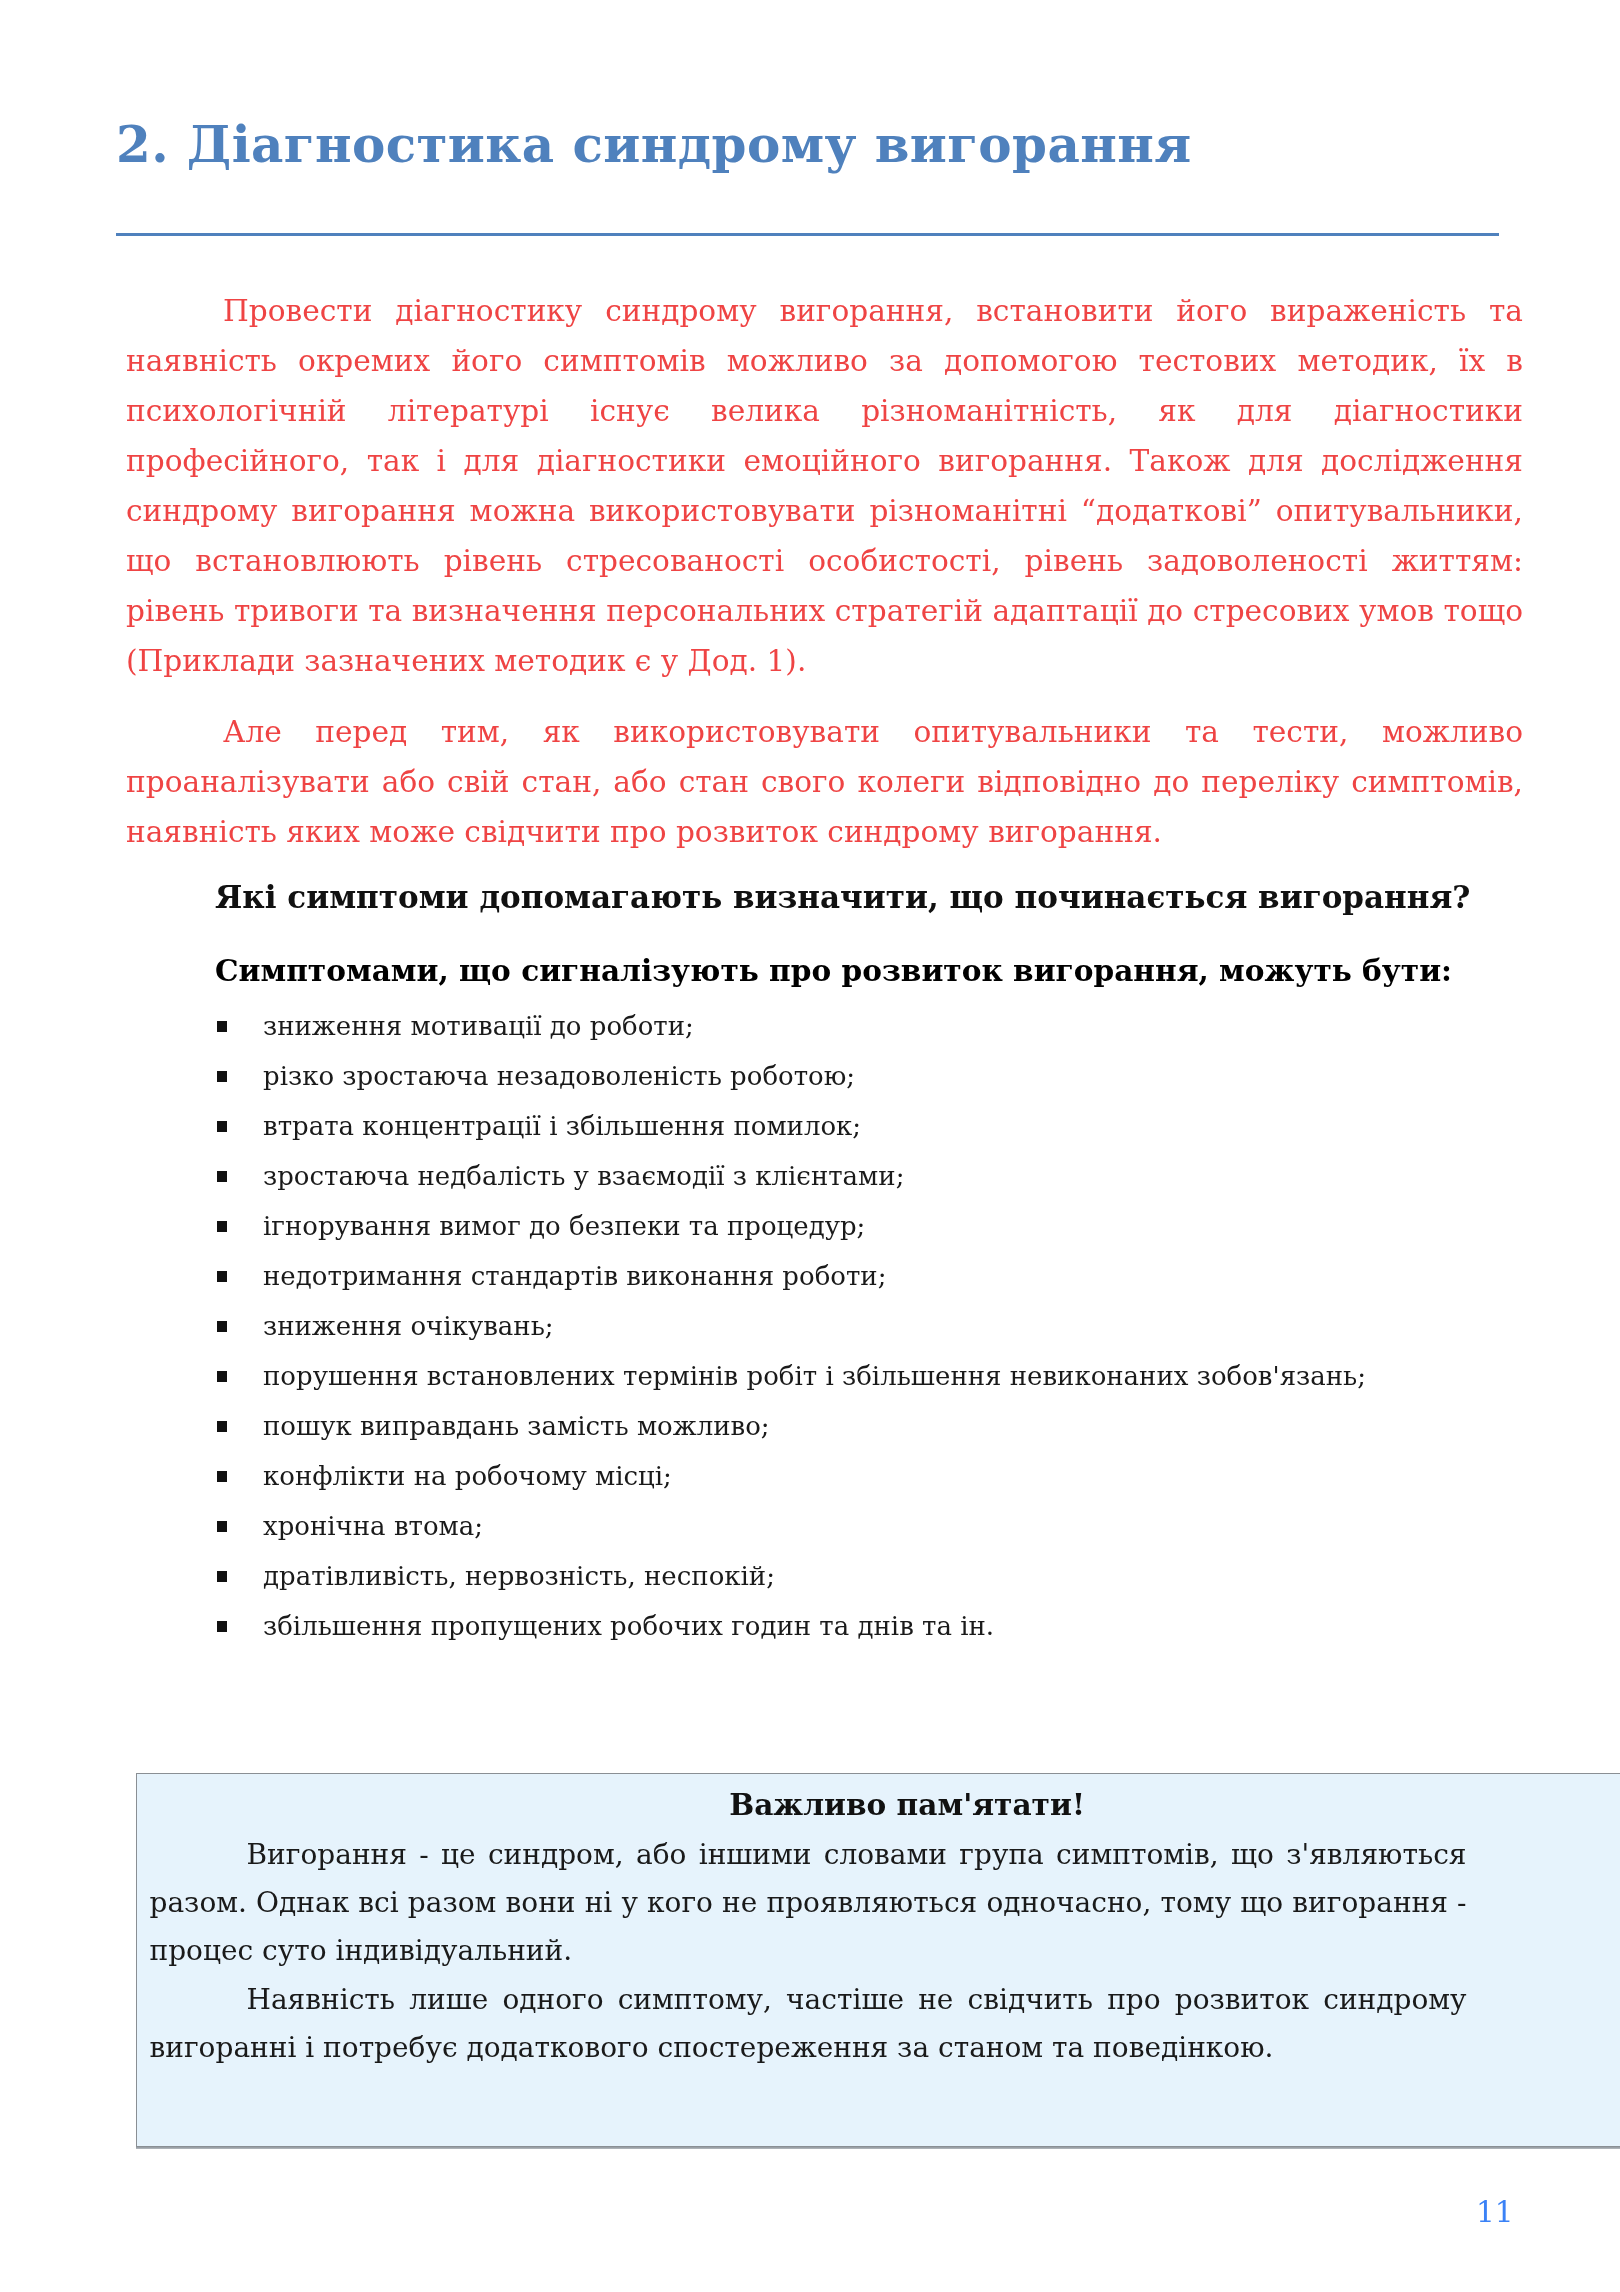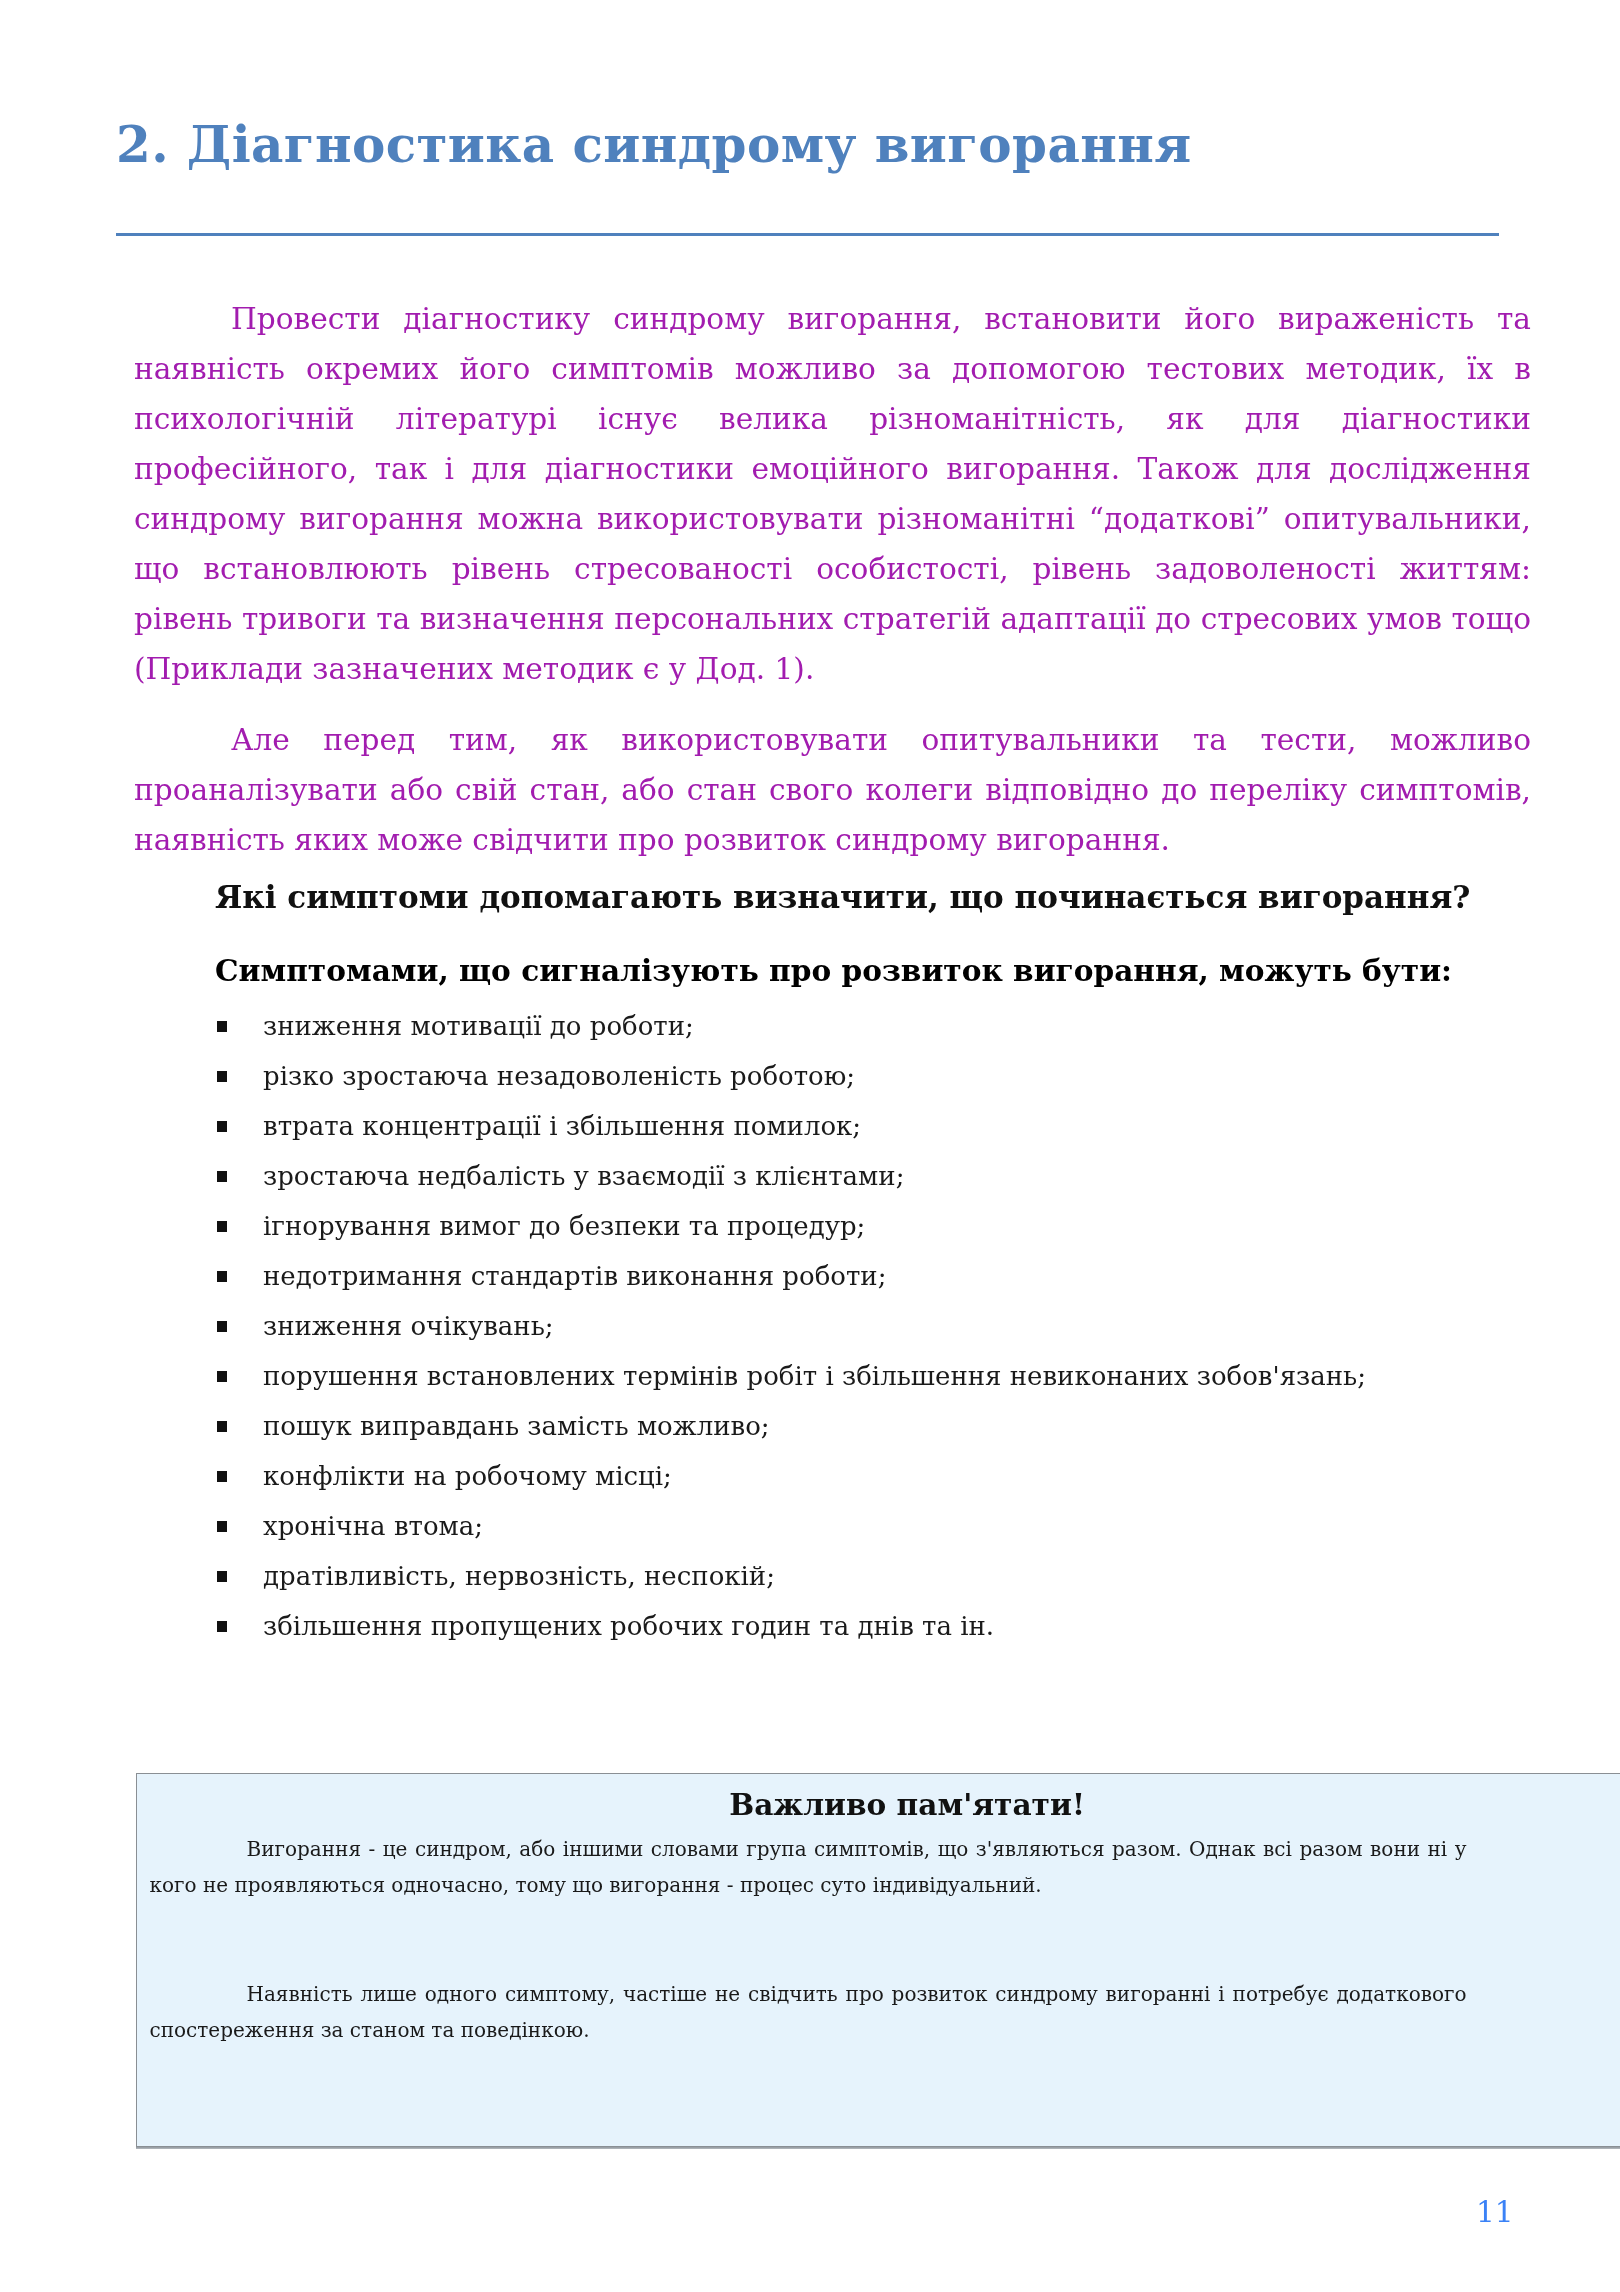--- a/index.html
+++ b/index.html
@@ -3,40 +3,40 @@
 <meta charset="utf-8">
 <style>
   html, body { margin:0; padding:0; background:#ffffff; }
   body { width:1620px; height:2293px; position:relative; overflow:hidden;
          font-family:"DejaVu Serif","Liberation Serif",serif; color:#111; }
   .page-title { position:absolute; left:116px; top:115px; margin:0;
          font-family:"DejaVu Serif","Liberation Serif",serif; font-weight:bold;
          font-size:50px; color:#4f81bd; letter-spacing:0.4px; }
   .title-rule { position:absolute; left:116px; top:233px; width:1383px; height:2.7px;
          background:#4f81bd; }
-  .para { position:absolute; left:118px; width:1397px; margin:16px;
+  .para { position:absolute; left:118px; width:1397px; margin:8px;
          font-size:29.6px; line-height:50px; text-align:justify; text-align-last:left;
-         color:#a21caf; }
+         color:#ef4444; }
   .para .indent { display:inline-block; width:97px; }
   #p1 { top:278px; }
   #p2 { top:699px; }
   .q-heading { position:absolute; left:215px; top:879px; margin:0;
          font-size:31px; font-weight:bold; color:#111; }
   .sym-heading { position:absolute; left:215px; top:953px; margin:0;
          font-size:29.6px; font-weight:bold; color:#000000; }
   .sym-list { position:absolute; left:215px; top:1001px; width:1300px; margin:0; padding:0; list-style:none; }
   .sym-list li { position:relative; padding-left:48px; font-size:26px; line-height:50px;
          text-align:justify; text-align-last:left; color:#1a1a1a; }
   .sym-list li .bullet { position:absolute; left:1.8px; top:19.7px; width:9.9px; height:11.6px; background:#111; }
   .callout { position:absolute; left:136px; top:1773px; width:1542px; height:374px;
          background:#e6f3fc; border:1.8px solid #8a8f94; box-shadow:0 1.8px 0 #9aa0a6; box-sizing:border-box; }
   .callout-title { position:absolute; left:0; right:0; top:12.5px; text-align:center;
          font-size:29.6px; font-weight:bold; margin:0; color:#111; }
   .callout-para { position:absolute; left:12.5px; width:1317px; margin:0;
-         font-size:20px; line-height:36px; text-align:justify; text-align-last:left; color:#1a1a1a; }
+         font-size:28px; line-height:48px; text-align:justify; text-align-last:left; color:#1a1a1a; }
   .callout-para .indent { display:inline-block; width:97px; }
   #cp1 { top:57px; }
   #cp2 { top:202px; }
   .page-number { position:absolute; left:1476px; top:2176px; font-size:29.6px; color:#3b82f6;margin-top:19px; }
 </style>
 </head>
 <body>
 
 <h1 class="page-title">2. Діагностика синдрому вигорання</h1>
 <div class="title-rule"></div>

